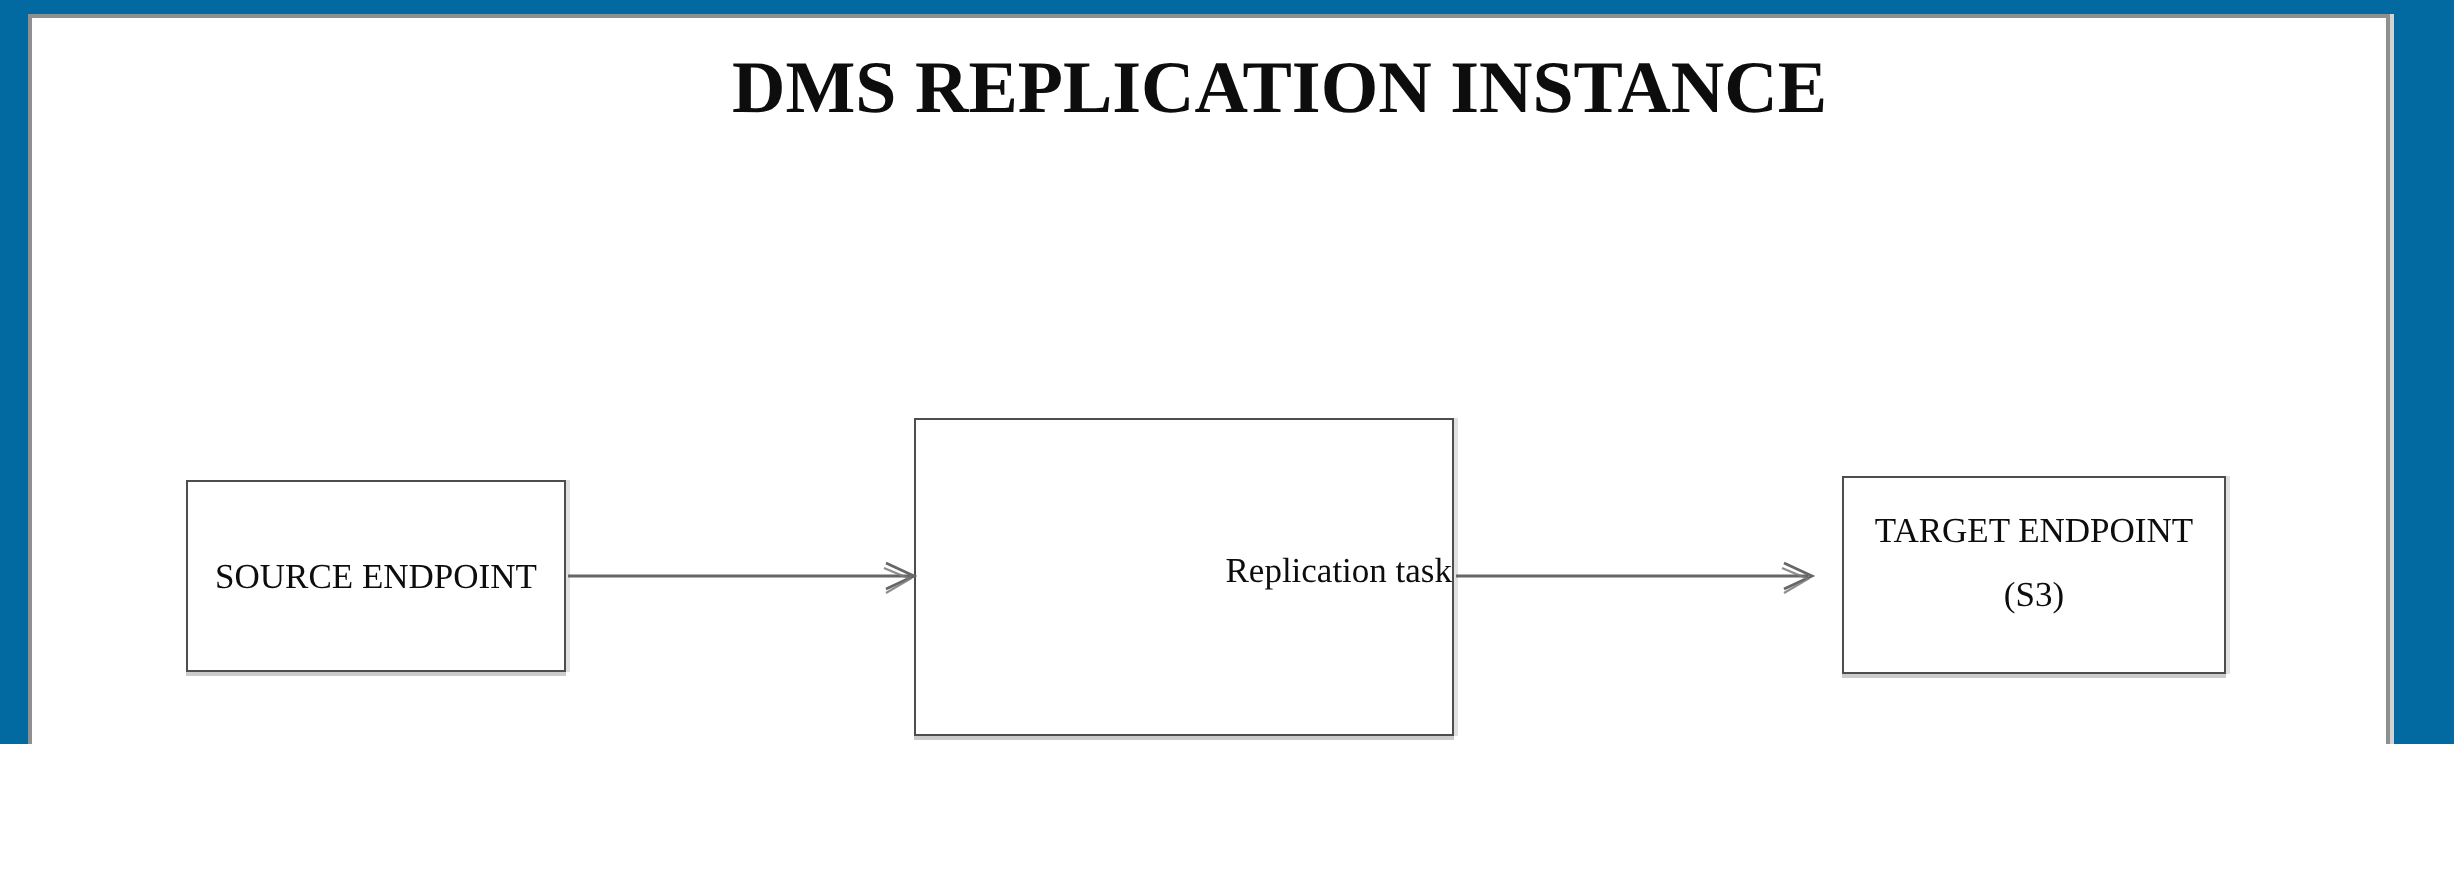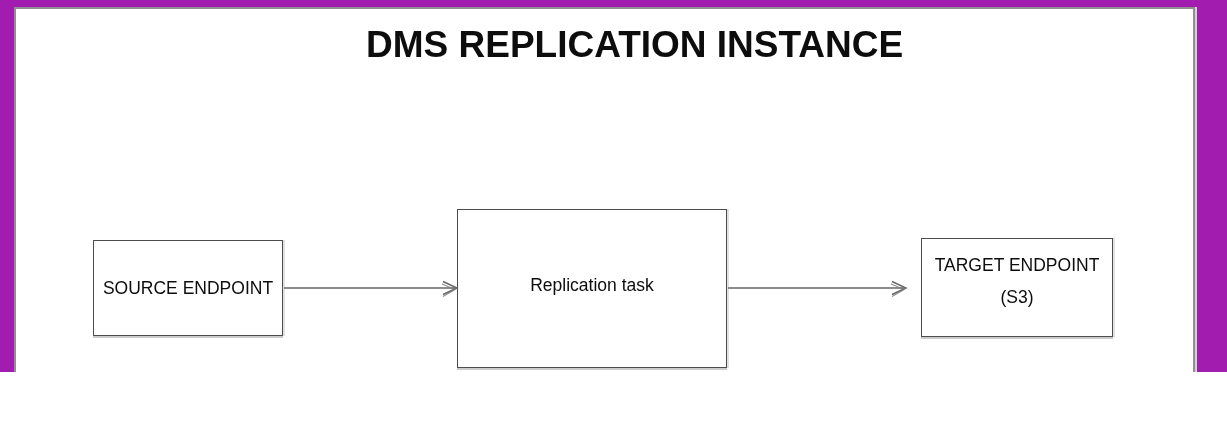--- a/index.html
+++ b/index.html
@@ -4,22 +4,22 @@
 <style>
   html, body {
     margin: 0;
     padding: 0;
     background: #ffffff;
   }
   .canvas {
     position: relative;
     width: 1227px;
     height: 372px;
-    background: #a21caf;
-    font-family: Liberation Sans, sans-serif;
+    background: #0369a1;
+    font-family: Liberation Serif, serif;
     color: #0d0d0d;
     overflow: hidden;
   }
   .frame {
     position: absolute;
     left: 14px;
     top: 7px;
     width: 1181px;
     height: 411px;
     border: 2px solid #8f8f8f;
@@ -60,20 +60,21 @@
     line-height: 31px;
     justify-content: center;
   }
   .node-task {
     left: 457px;
     top: 209px;
     width: 270px;
     height: 159px;
     line-height: 47px;
     padding-bottom: 6px;
+    align-items: flex-end;
   }
   .node-target {
     left: 921px;
     top: 238px;
     width: 192px;
     height: 99px;
     line-height: 32px;
     padding-bottom: 14px;
   }
   .arrows {

